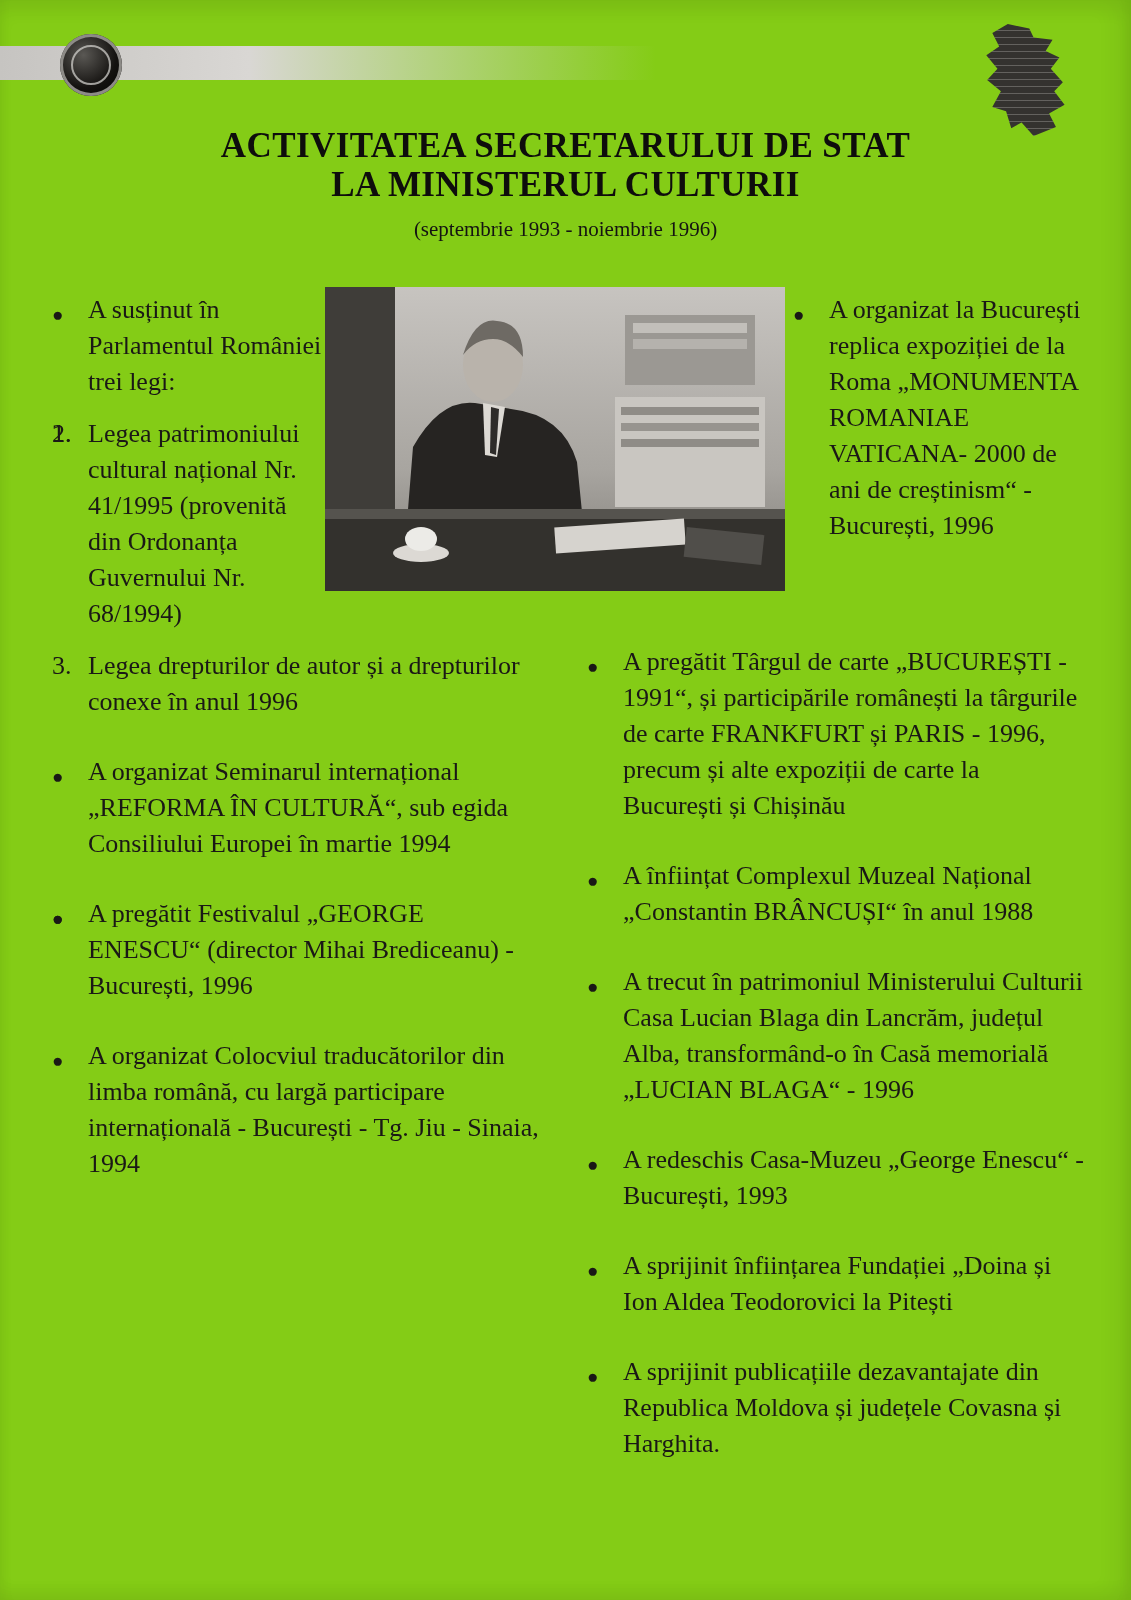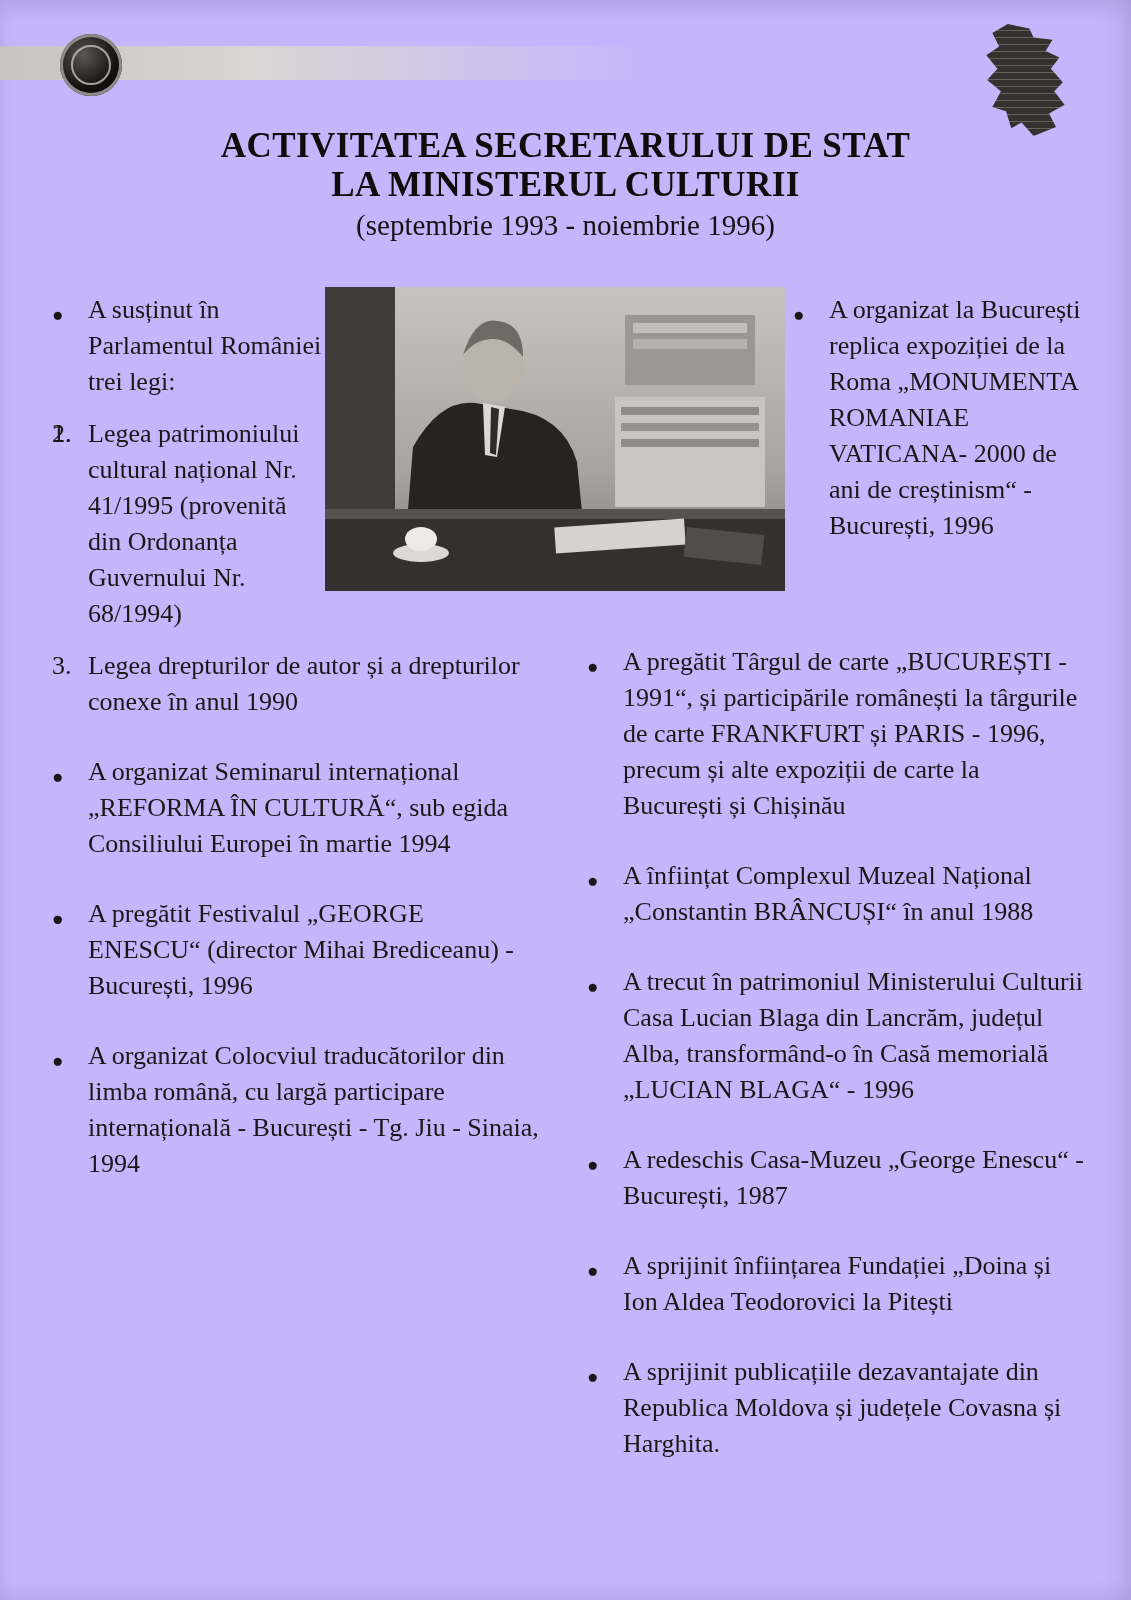--- a/index.html
+++ b/index.html
@@ -1,38 +1,38 @@
 <!DOCTYPE html>
 <html><head>
 <meta charset="utf-8">
 <style>
   html,body{margin:0;padding:0;background:#a8a6a3;}
   .page{
     position:relative;width:1131px;height:1600px;margin:0 auto;
-    background:#c4b5fd;overflow:hidden;
+    background:#84cc16;overflow:hidden;
     font-family:"Liberation Serif","DejaVu Serif",serif;color:#1a1816;
     box-shadow:inset -14px 0 22px rgba(0,0,0,.06), inset 0 12px 16px rgba(0,0,0,.05), inset 0 -10px 14px rgba(0,0,0,.04);
   }
   
   .scan-band{position:absolute;left:0;top:46px;width:58%;height:34px;
     background:linear-gradient(90deg,#c6c4c1 0%,#d9d7d4 38%,rgba(217,215,212,0) 100%);}
   
   .emblem{position:absolute;left:60px;top:34px;width:62px;height:62px;border-radius:50%;
     background:radial-gradient(circle at 38% 34%, #5a5854 0%, #141210 58%, #000 100%);
     box-shadow:0 0 0 3px #8d8b87 inset;}
   .emblem-inner{position:absolute;left:11px;top:11px;width:36px;height:36px;border-radius:50%;
     border:2px solid #cfcdc9;opacity:.75;}
   
   .map{position:absolute;left:982px;top:24px;width:86px;height:112px;background-color:#34322f;
     background-image:repeating-linear-gradient(0deg, rgba(222,220,216,.28) 0 1px, transparent 1px 7px);
     clip-path:polygon(30% 0,55% 4%,60% 12%,82% 14%,74% 24%,90% 30%,80% 40%,94% 52%,84% 60%,96% 72%,78% 80%,86% 92%,60% 100%,46% 88%,34% 93%,28% 78%,12% 74%,22% 60%,6% 50%,18% 40%,5% 28%,20% 20%,12% 8%);}
   
   .title-wrap{position:absolute;left:0;top:126px;width:100%;text-align:center;}
   .title-line{margin:0;font-size:35px;font-weight:bold;letter-spacing:.4px;line-height:1.12;color:#0e0d0c;}
-  .subtitle{font-size:29px;margin-top:5px;color:#141312;}
+  .subtitle{font-size:21px;margin-top:13px;color:#141312;}
   
   .photo{position:absolute;left:325px;top:287px;width:460px;height:304px;background:#8d8a86;overflow:hidden;}
   .photo svg{display:block;width:100%;height:100%;}
   
   .col-left{position:absolute;left:50px;top:292px;width:492px;font-size:26px;line-height:36px;}
   .col-right{position:absolute;left:585px;top:292px;width:500px;font-size:26px;line-height:36px;}
   .spacer-right{float:right;width:218px;height:308px;}
   .item{position:relative;padding-left:38px;margin-bottom:34px;}
   .item.tight{margin-bottom:16px;}
   .marker{position:absolute;left:2px;top:0;}
@@ -100,21 +100,21 @@
 
     <div class="item tight">
       <span class="marker">1.</span>
     </div>
     <div class="item tight">
       <span class="marker">2.</span>
       <span>Legea patrimoniului cultural național Nr. 41/1995 (provenită din Ordonanța Guvernului Nr. 68/1994)</span>
     </div>
     <div class="item">
       <span class="marker">3.</span>
-      <span>Legea drepturilor de autor și a drepturilor conexe în anul 1990</span>
+      <span>Legea drepturilor de autor și a drepturilor conexe în anul 1996</span>
     </div>
 
     <div class="item">
       <span class="marker dot">●</span>
       <span>A organizat Seminarul internațional „REFORMA ÎN CULTURĂ“, sub egida Consiliului Europei în martie 1994</span>
     </div>
     <div class="item">
       <span class="marker dot">●</span>
     </div>
     <div class="item">
@@ -139,21 +139,21 @@
     <div class="item">
       <span class="marker dot">●</span>
       <span>A înființat Complexul Muzeal Național „Constantin BRÂNCUȘI“ în anul 1988</span>
     </div>
     <div class="item">
       <span class="marker dot">●</span>
       <span>A trecut în patrimoniul Ministerului Culturii Casa Lucian Blaga din Lancrăm, județul Alba, transformând-o în Casă memorială „LUCIAN BLAGA“ - 1996</span>
     </div>
     <div class="item">
       <span class="marker dot">●</span>
-      <span>A redeschis Casa-Muzeu „George Enescu“ - București, 1987</span>
+      <span>A redeschis Casa-Muzeu „George Enescu“ - București, 1993</span>
     </div>
     <div class="item">
       <span class="marker dot">●</span>
       <span>A sprijinit înființarea Fundației „Doina și Ion Aldea Teodorovici la Pitești</span>
     </div>
     <div class="item">
       <span class="marker dot">●</span>
       <span>A sprijinit publicațiile dezavantajate din Republica Moldova și județele Covasna și Harghita.</span>
     </div>
   </div>

